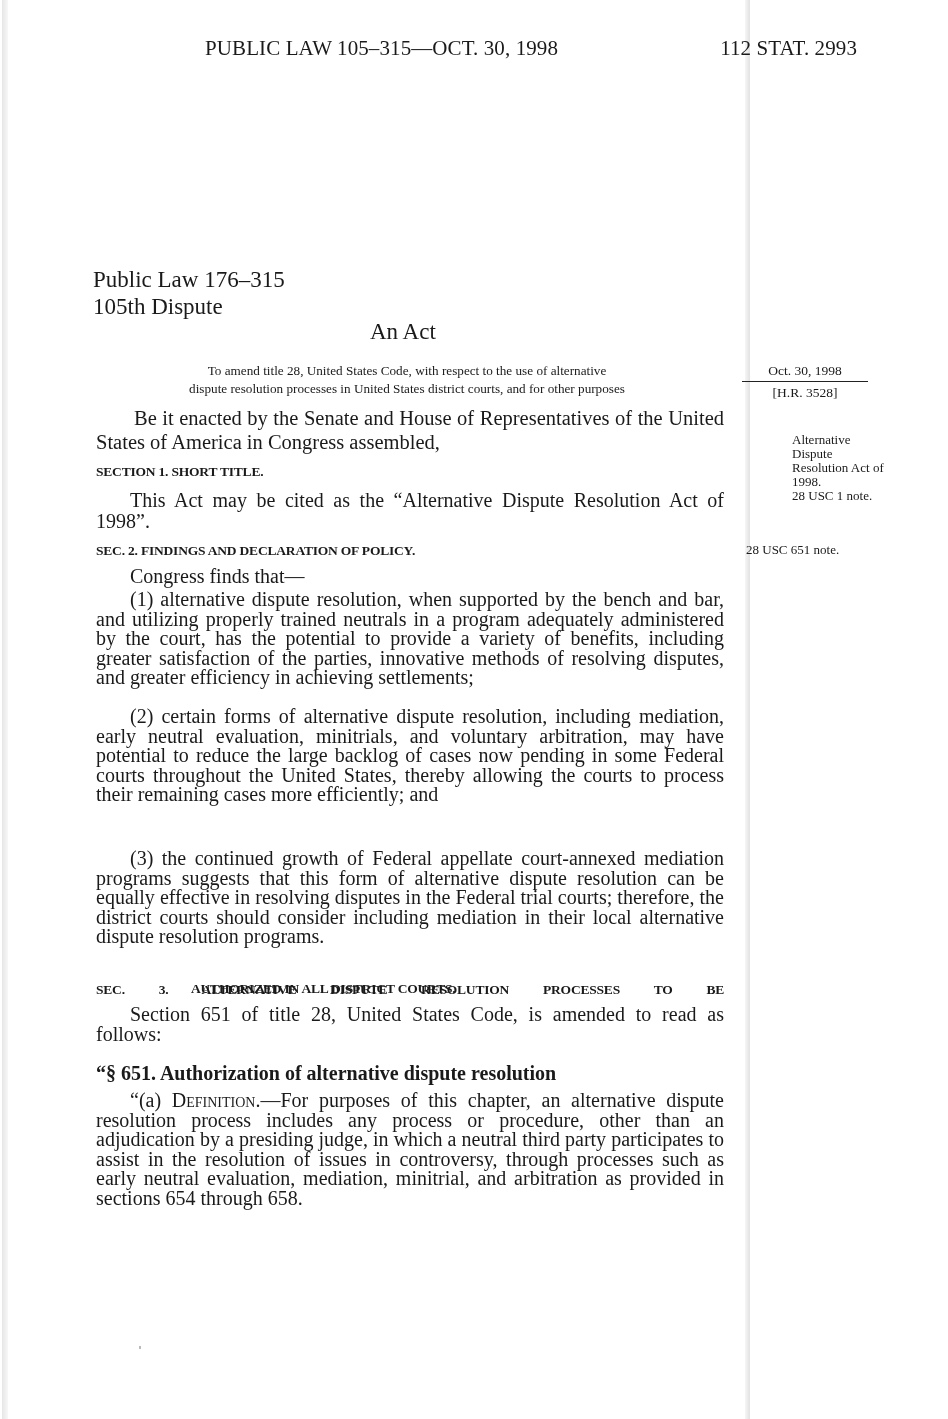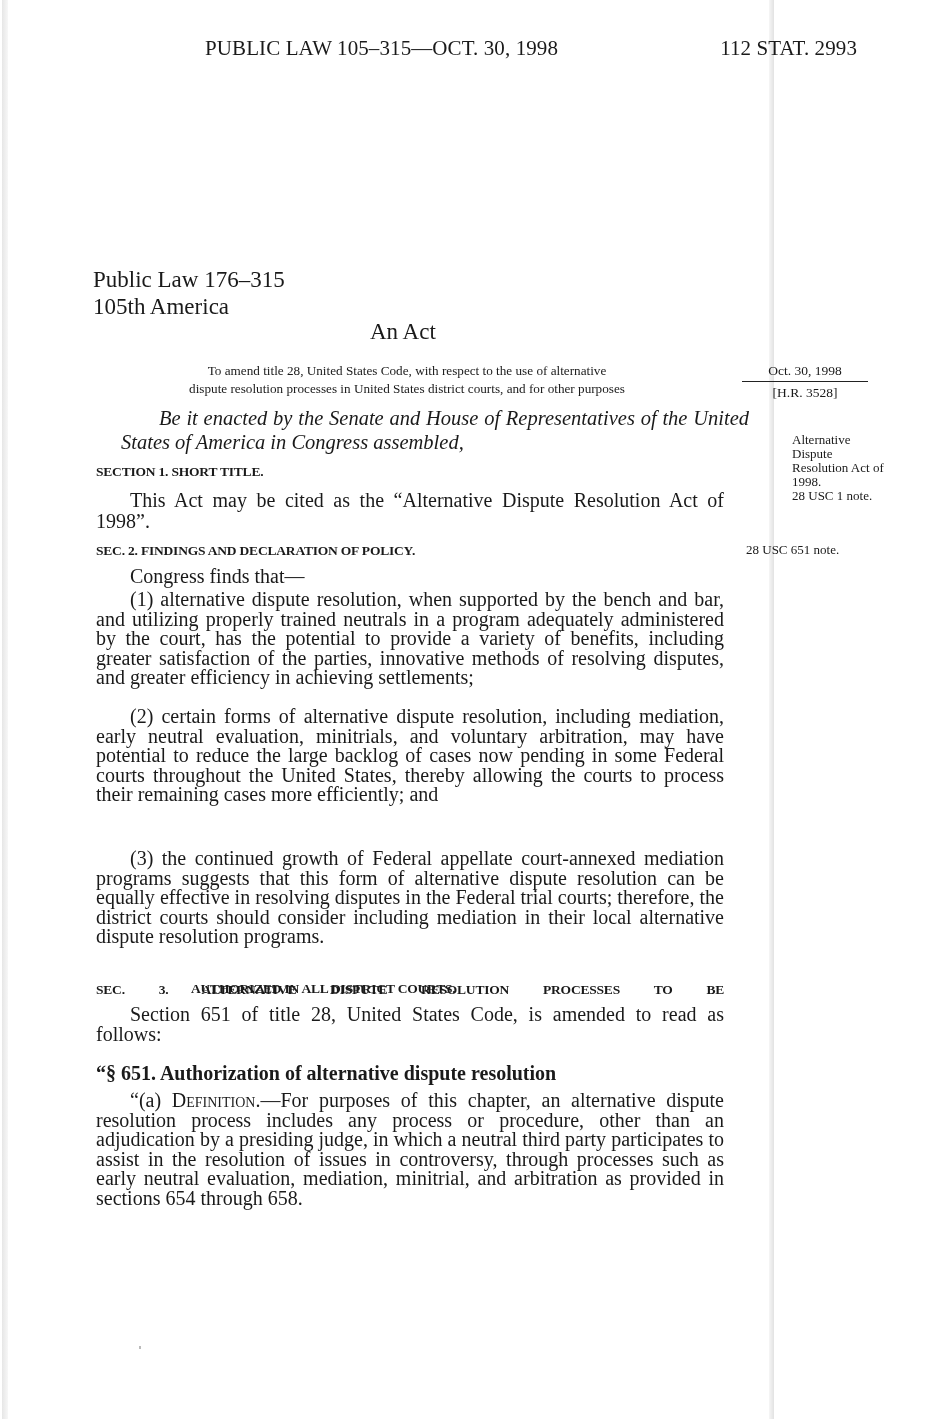--- a/index.html
+++ b/index.html
@@ -13,21 +13,20 @@
       position: relative;
       overflow: hidden;
       font-family: "Liberation Serif", "DejaVu Serif", serif;
       color: #1a1a1a;
     }
     .page {
       position: absolute;
       left: 0; top: 0;
       width: 752px; height: 1419px;
       background: #ffffff;
-      padding-left: 24px;
     }
     .edge-left {
       position: absolute; left: 2px; top: 0; width: 6px; height: 1419px;
       background: linear-gradient(to right, #e6e6e6, #f7f7f7);
     }
     .edge-right {
       position: absolute; right: 2px; top: 0; width: 5px; height: 1419px;
       background: linear-gradient(to left, #e2e2e2, #f6f6f6);
     }
     .running-head {
@@ -58,22 +57,22 @@
       font-size: 13.5px; text-align: center; line-height: 18px;
     }
     .date-box .rule {
       border-top: 1.5px solid #222; margin: 1px 0 2px 0;
     }
     .body-col {
       position: absolute; left: 96px; width: 628px;
     }
     .enacting {
       top: 406px;
-      font-size: 20.5px; font-style: italic; line-height: 24px;
-      text-align: justify; text-indent: 38px; margin-left: 25px;
+      font-size: 20.5px; line-height: 24px;
+      text-align: justify; text-indent: 38px;
     }
     .sec-head {
       font-family: Liberation Serif, serif;
       font-weight: bold; font-size: 13.5px;
       letter-spacing: -0.2px;
     }
     .para {
       font-size: 20px; line-height: 19.6px;
       text-align: justify; text-align-last: left;
     }
@@ -95,21 +94,21 @@
   <div class="edge-left"></div>
   <div class="edge-right"></div>
 
   <div class="running-head">
     <span class="rh-left">PUBLIC LAW 105–315—OCT. 30, 1998</span>
     <span class="rh-right">112 STAT. 2993</span>
   </div>
 
   <div class="pl-title">
     <div>Public Law 176–315</div>
-    <div>105th America</div>
+    <div>105th Dispute</div>
   </div>
   <div class="act-heading">An Act</div>
 
   <div class="purpose">
     <div>To amend title 28, United States Code, with respect to the use of alternative</div>
     <div>dispute resolution processes in United States district courts, and for other purposes</div>
   </div>
 
   <div class="date-box">
     <div>Oct. 30, 1998</div>

